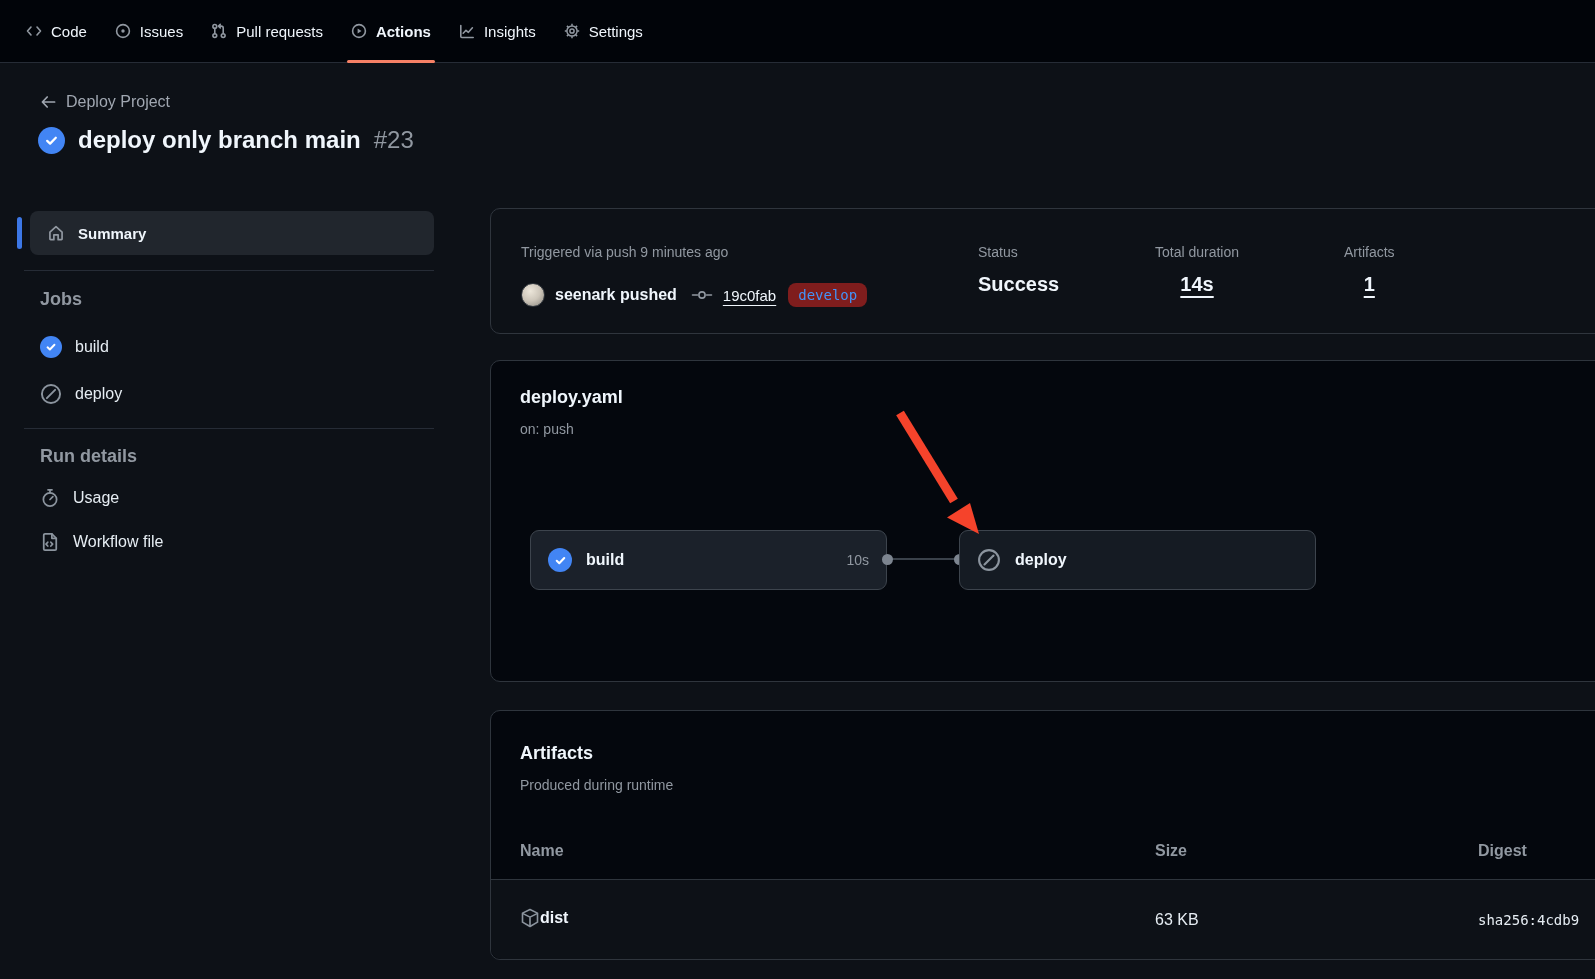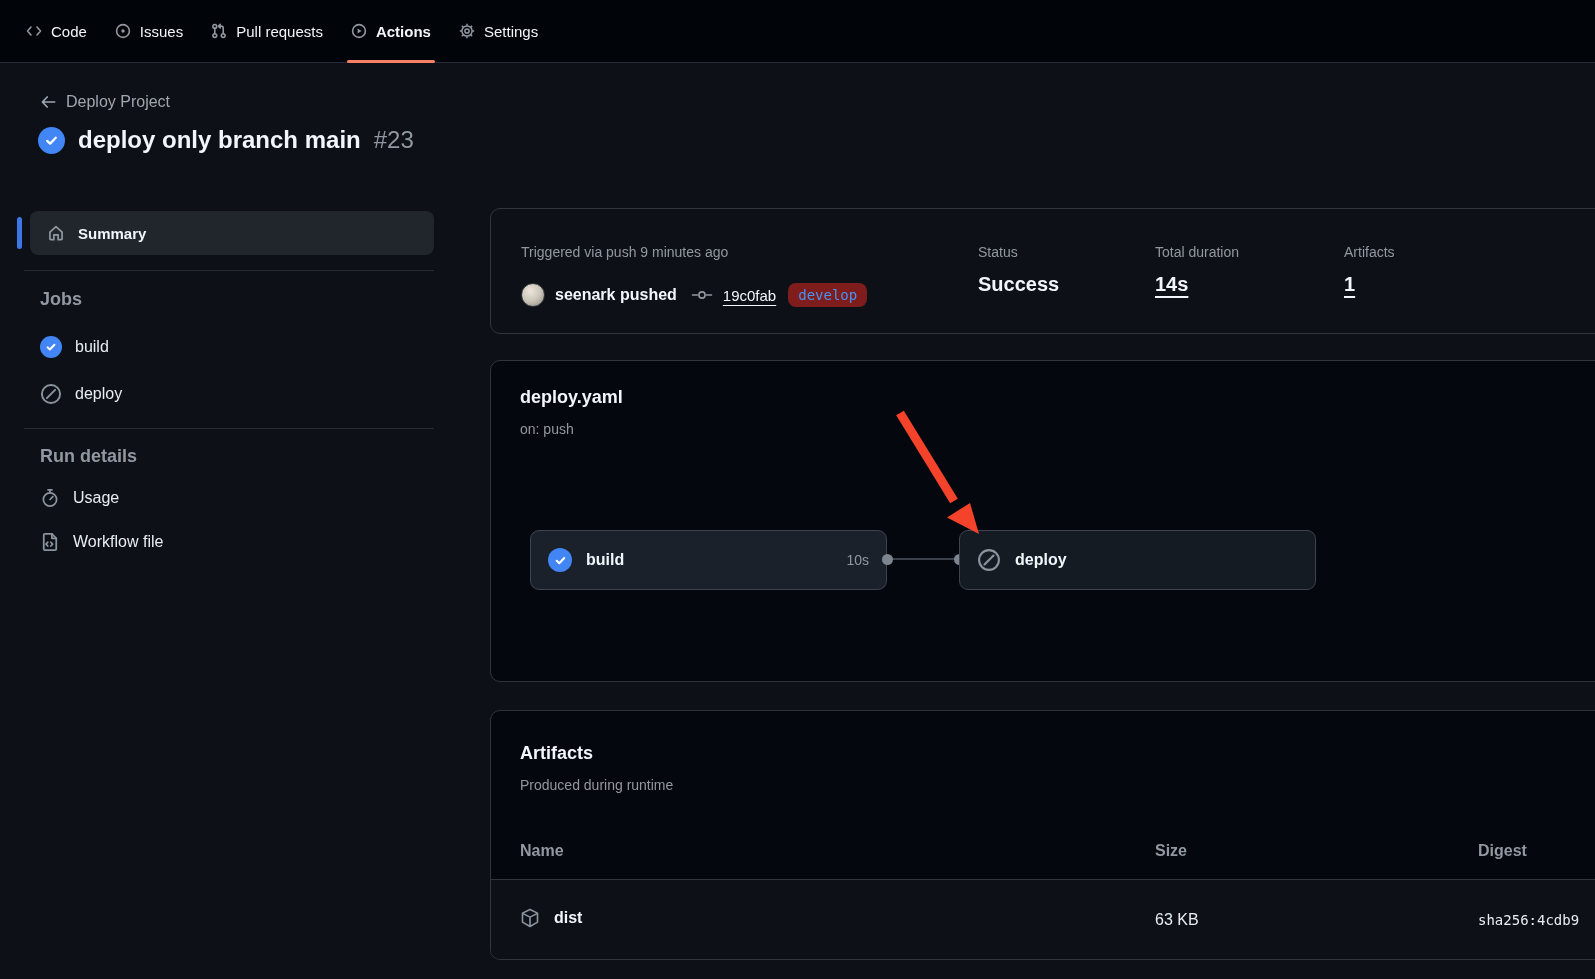--- a/index.html
+++ b/index.html
@@ -88,21 +88,21 @@
   }
   .actor { font-size:16px; font-weight:700; color:#f0f6fc; }
   .commit-icon { color:#9198a1; display:flex; margin-left:4px; }
   .commit-link { font-size:15px; color:#f0f6fc; text-decoration:underline; text-underline-offset:4px; cursor:pointer; }
   .branch-pill {
     margin-left:2px; padding:4px 10px; border-radius:8px;
     background:#7f1d1d; color:#4493f8; font-size:14px; cursor:pointer;
   }
   .meta-col { position:absolute; top:35px; }
   .meta-col .m-label { font-size:14px; color:#9198a1; }
-  .meta-col .m-value { margin-top:13px; font-size:20px; font-weight:700; color:#f0f6fc; }
+  .meta-col .m-value { margin-top:13px; font-size:20px; font-weight:700; color:#f0f6fc;text-align:center; }
   .meta-col .m-value.link { text-decoration:underline; text-underline-offset:5px; cursor:pointer; }
   .col-status { left:487px; }
   .col-duration { left:664px; }
   .col-artifacts { left:853px; }
 
   
   .c2-title { position:absolute; left:29px; top:26px; font-size:18px; font-weight:700; color:#f0f6fc; }
   .c2-trigger { position:absolute; left:29px; top:60px; font-size:14px; color:#9198a1; }
   .wf-node {
     position:absolute; top:169px; width:357px; height:60px;
@@ -123,21 +123,21 @@
   .c3-title { position:absolute; left:29px; top:32px; font-size:18px; font-weight:700; color:#f0f6fc; }
   .c3-sub { position:absolute; left:29px; top:66px; font-size:14px; color:#9198a1; }
   .c3-head { position:absolute; top:131px; font-size:16px; font-weight:700; color:#9198a1; }
   .h-name { left:29px; } .h-size { left:664px; } .h-digest { left:987px; }
   .c3-rowarea {
     position:absolute; left:0; right:0; top:168px; bottom:0;
     background:#0d1117; border-top:1px solid #2f353d;
     border-radius:0 0 10px 10px;
   }
   .art-cell { position:absolute; top:28px; }
-  .art-name { left:29px; display:flex; align-items:center; gap:14px; font-size:16px; font-weight:700; color:#f0f6fc; }
+  .art-name { left:29px; display:flex; align-items:center; font-size:16px; font-weight:700; color:#f0f6fc; }
   .art-name .sicon { color:#8b949e; display:flex; }
   .art-size { left:664px; font-size:16px; color:#e6edf3; top:31px; }
   .art-digest { left:987px; font-size:14px; color:#e6edf3; top:32px; white-space:nowrap; }
 </style>
 </head>
 <body>
 
 <nav class="topnav">
   <div class="tab">
     <span class="ticon">
@@ -168,20 +168,29 @@
     <span>Pull requests</span>
   </div>
   <div class="tab active">
     <span class="ticon">
       <svg width="16" height="16" viewBox="0 0 16 16">
           <circle cx="8" cy="8" r="6.4" fill="none" stroke="currentColor" stroke-width="1.6"></circle>
           <path d="M6.6 5.5 10.5 8 6.6 10.5Z" fill="currentColor"></path>
         </svg>
     </span>
     <span>Actions</span>
+  </div>
+  <div class="tab">
+    <span class="ticon">
+      <svg width="16" height="16" viewBox="0 0 16 16" fill="none" stroke="currentColor" stroke-width="1.6" stroke-linecap="round" stroke-linejoin="round">
+          <path d="M1.8 2.5v11a1 1 0 0 0 1 1h11.4"></path>
+          <path d="M4.2 10.2 7 7.3l2.4 2 4-4.5"></path>
+        </svg>
+    </span>
+    <span>Insights</span>
   </div>
   <div class="tab">
     <span class="ticon">
       <svg width="16" height="16" viewBox="0 0 16 16" fill="none" stroke="currentColor" stroke-width="1.5">
           <circle cx="8" cy="8" r="5.1"></circle>
           <circle cx="8" cy="8" r="2.1"></circle>
           <path d="M8 .8v2M8 13.2v2M.8 8h2M13.2 8h2M2.9 2.9l1.4 1.4M11.7 11.7l1.4 1.4M13.1 2.9l-1.4 1.4M4.3 11.7l-1.4 1.4"></path>
         </svg>
     </span>
     <span>Settings</span>

